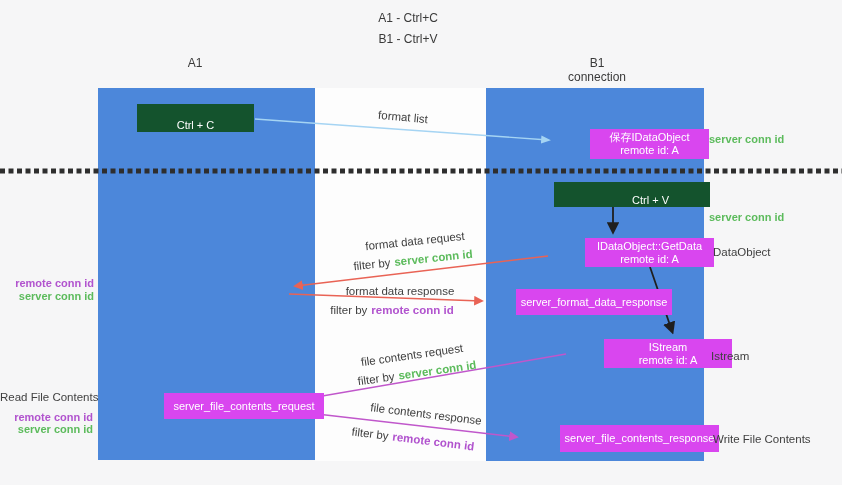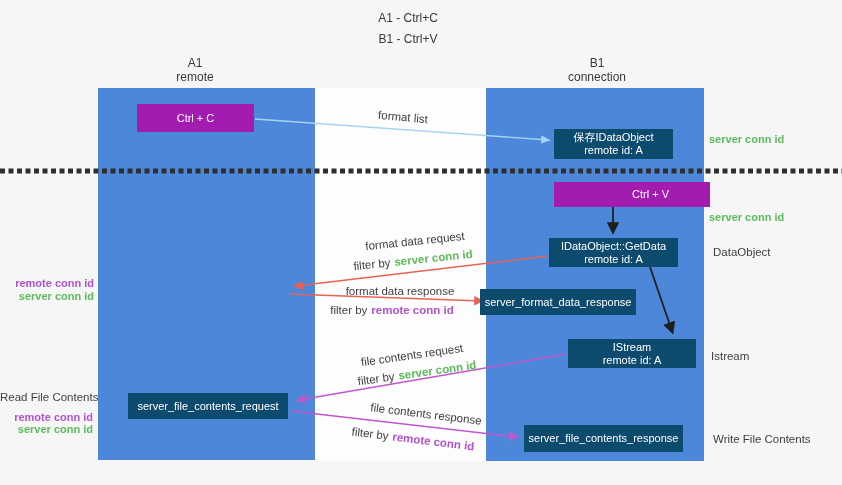--- a/index.html
+++ b/index.html
@@ -13,22 +13,22 @@
   .mid-panel{position:absolute;left:315px;top:88px;width:171px;height:373px;background:#fdfdfd;}
   .lane{position:absolute;background:#4C87DA;}
   .lane-a1{left:98px;top:88px;width:217px;height:372px;}
   .lane-b1{left:486px;top:88px;width:218px;height:373px;}
   .title{position:absolute;left:308px;top:8px;width:200px;text-align:center;
          font-size:12px;line-height:21px;color:#3a3a3a;}
   .lane-header{position:absolute;width:120px;text-align:center;font-size:12px;line-height:14px;color:#3a3a3a;}
   .arrow-layer{position:absolute;left:0;top:0;}
   .node{position:absolute;display:flex;flex-direction:column;align-items:center;justify-content:center;
         color:#ffffff;font-size:11px;line-height:13px;text-align:center;white-space:nowrap;}
-  .node.orange{background:#0c4a6e;}
-  .node.green{background:#a21caf;}
+  .node.orange{background:#d946ef;margin-left:36px;}
+  .node.green{background:#14532d;justify-content:flex-end;}
   .elabel{position:absolute;font-size:11.5px;color:#3f3f3f;white-space:nowrap;
           transform-origin:center;}
   .accent-green{color:#5CBB5C;font-weight:bold;margin-left:4px;}
   .accent-purple{color:#B153CE;font-weight:bold;margin-left:4px;}
   .side{position:absolute;font-size:11px;white-space:nowrap;}
   .side.green{color:#5CBB5C;font-weight:bold;}
   .side.purple{color:#B153CE;font-weight:bold;}
   .side.dark{color:#3f3f3f;font-size:11.5px;}
   .right-align{text-align:right;}
 </style>
@@ -42,21 +42,20 @@
   <div class="lane lane-a1"></div>
   <div class="lane lane-b1"></div>
 
   <div class="title">
     <div>A1 - Ctrl+C</div>
     <div>B1 - Ctrl+V</div>
   </div>
 
   <div class="lane-header" style="left:135px;top:56px;">
     <div>A1</div>
-    <div>remote</div>
   </div>
   <div class="lane-header" style="left:537px;top:56px;">
     <div>B1</div>
     <div>connection</div>
   </div>
 
   <svg class="arrow-layer" width="842" height="485">
     <defs>
       <marker id="m-blue" viewBox="0 0 10 10" refX="7" refY="5" markerWidth="7" markerHeight="7" orient="auto-start-reverse">
         <path d="M0,1 L10,5 L0,9 z" fill="#A5D4F3"></path>

